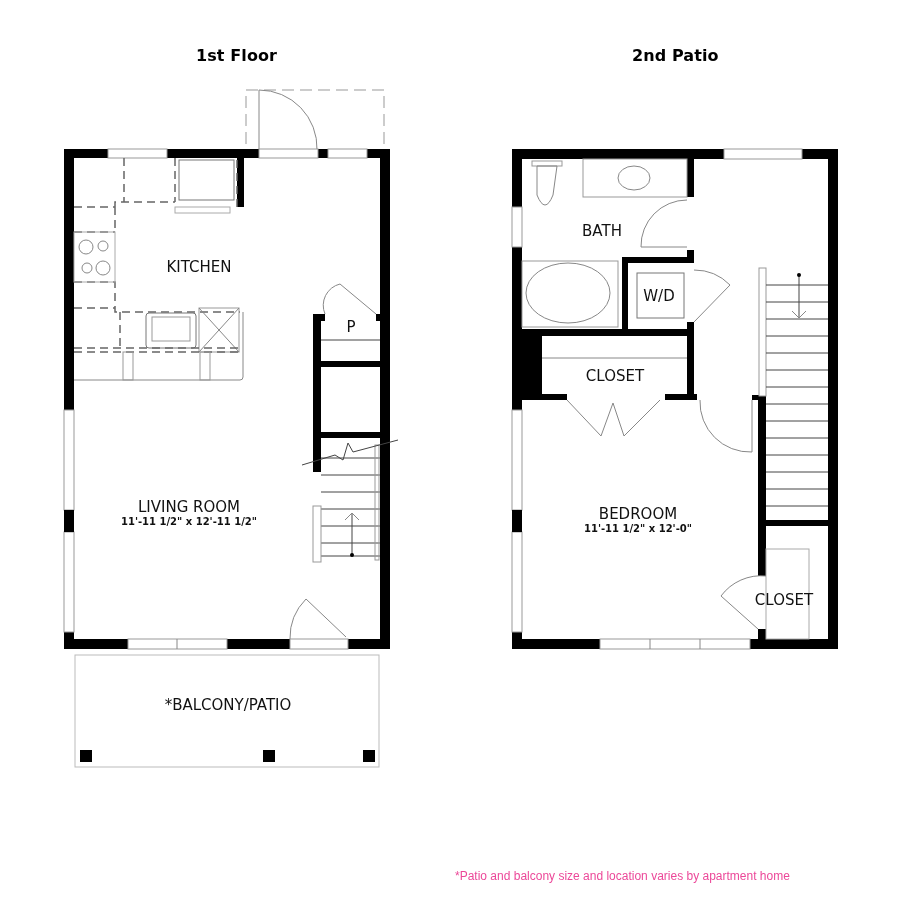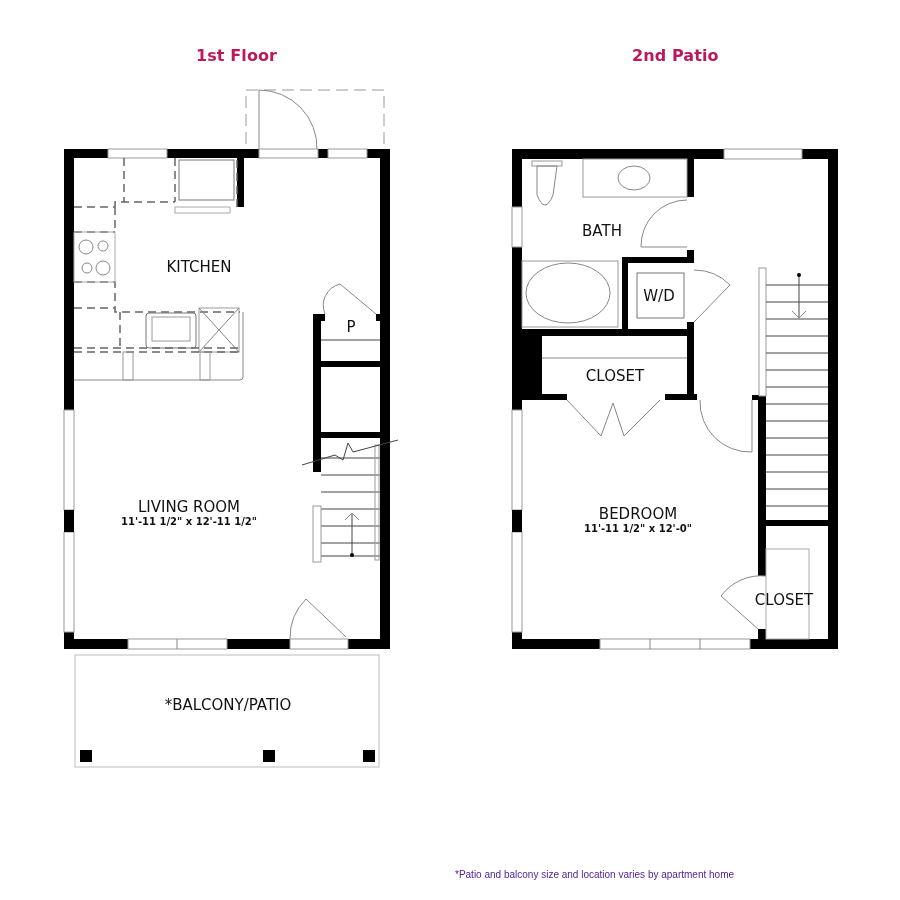--- a/index.html
+++ b/index.html
@@ -1,28 +1,28 @@
 <!DOCTYPE html>
 <html><head>
   <meta charset="utf-8">
   <style>
     html, body { margin: 0; padding: 0; background: #ffffff; }
     body { width: 900px; height: 900px; position: relative; overflow: hidden; font-family: "DejaVu Sans", sans-serif; }
-    .floor-title { position: absolute; top: 46px; font-size: 16px; color: #be185d; font-weight: 600; letter-spacing: 0.1px; }
+    .floor-title { position: absolute; top: 46px; font-size: 16px; color: #000000; font-weight: 600; letter-spacing: 0.1px; }
     #title-1 { left: 196px; }
     #title-2 { left: 632px; }
     svg { position: absolute; left: 0; top: 0; }
     .wall { fill: #000; }
     .thin { stroke: #888; stroke-width: 1; fill: none; }
     .thin-d { stroke: #666; stroke-width: 1.5; fill: none; stroke-dasharray: 8 5; }
     .dark { stroke: #444; stroke-width: 1; fill: none; }
     .win { fill: #fff; stroke: #999; stroke-width: 1; }
     .room-label { font-family: "DejaVu Sans", sans-serif; font-size: 15px; fill: #111; text-anchor: middle; }
     .dim-label { font-family: "DejaVu Sans", sans-serif; font-size: 10px; fill: #111; text-anchor: middle; font-weight: bold; }
-    .footnote { position: absolute; left: 455px; top: 869px; font-family: "Liberation Sans", sans-serif; font-size: 10px; color: #4c1d95; }
+    .footnote { position: absolute; left: 455px; top: 869px; font-family: "Liberation Sans", sans-serif; font-size: 12px; color: #ec4899; }
   </style>
 </head>
 <body>
 
 <div class="floor-title" id="title-1">1st Floor</div>
 <div class="floor-title" id="title-2">2nd Patio</div>
 
 <svg width="900" height="900" viewBox="0 0 900 900">
 
   <g>

